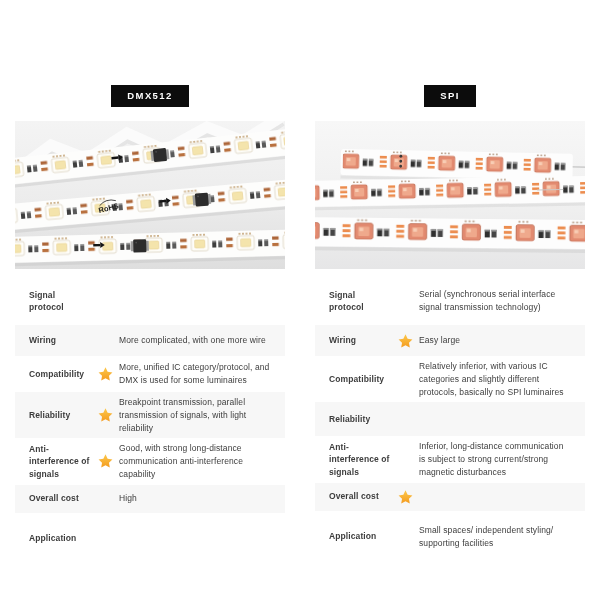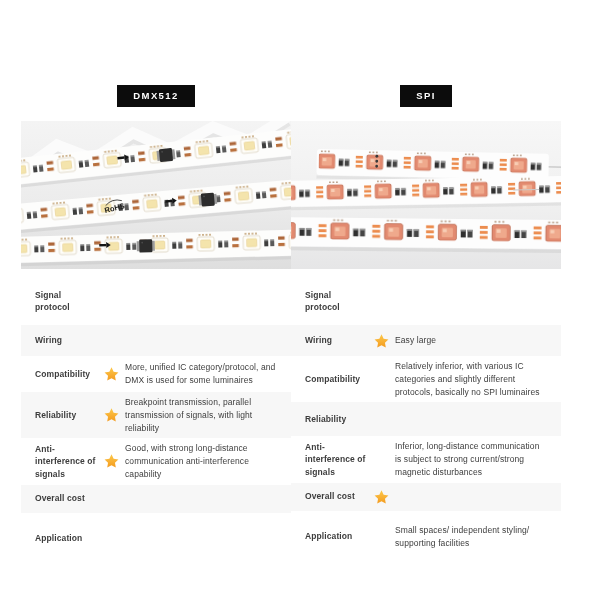--- a/index.html
+++ b/index.html
@@ -1,21 +1,21 @@
 <!DOCTYPE html>
 <html style="--text: #3d3d3d; --row-alt: #f7f7f7; --badge-bg: #0c0c0c; --badge-text: #ffffff;"><head>
 <meta charset="utf-8">
 <style>
   html,body{margin:0;padding:0;}
   body{
     width:600px;height:600px;background:#ffffff;
     font-family:"Liberation Sans", sans-serif;color:var(--text,#3d3d3d);
     overflow:hidden;
   }
-  .wrap{display:flex;padding:85px 15px 0;box-sizing:border-box;margin-left:6px;}
+  .wrap{display:flex;gap:30px;padding:85px 15px 0;box-sizing:border-box;}
   .col{width:270px;display:flex;flex-direction:column;}
   .badge-row{text-align:center;height:21px;}
   .badge{
     display:inline-block;background:var(--badge-bg,#0c0c0c);color:var(--badge-text,#fff);
     font-size:9.5px;font-weight:bold;letter-spacing:1.4px;padding:5px 16px 6px;
   }
   .photo{margin-top:15px;width:270px;height:148px;display:block;}
   .table{margin-top:8px;}
   .trow{display:flex;align-items:center;padding:4px 0 4px 14px;box-sizing:border-box;}
   .trow.alt{background:var(--row-alt,#f7f7f7);}
@@ -119,20 +119,21 @@
     </div>
   </div>
 
   <div class="trow h1 alt">
     <div class="label">Wiring</div>
     <div class="starbox">
       <svg width="15" height="14" viewBox="0 0 20 19" style="visibility: hidden;">
         <path d="M10 0.5 L12.9 6.4 19.4 7.3 14.7 11.9 15.8 18.4 10 15.3 4.2 18.4 5.3 11.9 0.6 7.3 7.1 6.4 Z" fill="url(#starGrad)"></path>
       </svg>
     </div>
+    <div class="value">More complicated, with one more wire</div>
   </div>
 
   <div class="trow h2">
     <div class="label">Compatibility</div>
     <div class="starbox">
       <svg width="15" height="14" viewBox="0 0 20 19">
         <path d="M10 0.5 L12.9 6.4 19.4 7.3 14.7 11.9 15.8 18.4 10 15.3 4.2 18.4 5.3 11.9 0.6 7.3 7.1 6.4 Z" fill="url(#starGrad)"></path>
       </svg>
     </div>
     <div class="value">More, unified IC category/protocol, and DMX is used for some luminaires</div>
@@ -158,20 +159,21 @@
     <div class="value">Good, with strong long-distance communication anti-interference capability</div>
   </div>
 
   <div class="trow h5 alt">
     <div class="label">Overall cost</div>
     <div class="starbox">
       <svg width="15" height="14" viewBox="0 0 20 19" style="visibility: hidden;">
         <path d="M10 0.5 L12.9 6.4 19.4 7.3 14.7 11.9 15.8 18.4 10 15.3 4.2 18.4 5.3 11.9 0.6 7.3 7.1 6.4 Z" fill="url(#starGrad)"></path>
       </svg>
     </div>
+    <div class="value">High</div>
   </div>
 
   <div class="trow h6">
     <div class="label">Application</div>
     <div class="starbox">
       <svg width="15" height="14" viewBox="0 0 20 19" style="visibility: hidden;">
         <path d="M10 0.5 L12.9 6.4 19.4 7.3 14.7 11.9 15.8 18.4 10 15.3 4.2 18.4 5.3 11.9 0.6 7.3 7.1 6.4 Z" fill="url(#starGrad)"></path>
       </svg>
     </div>
   </div>
@@ -234,20 +236,21 @@
     </svg>
 
     <div class="table">
   <div class="trow h0">
     <div class="label">Signal protocol</div>
     <div class="starbox">
       <svg width="15" height="14" viewBox="0 0 20 19" style="visibility: hidden;">
         <path d="M10 0.5 L12.9 6.4 19.4 7.3 14.7 11.9 15.8 18.4 10 15.3 4.2 18.4 5.3 11.9 0.6 7.3 7.1 6.4 Z" fill="url(#starGrad)"></path>
       </svg>
     </div>
+    <div class="value">Serial (synchronous serial interface signal transmission technology)</div>
   </div>
 
   <div class="trow h1 alt">
     <div class="label">Wiring</div>
     <div class="starbox">
       <svg width="15" height="14" viewBox="0 0 20 19">
         <path d="M10 0.5 L12.9 6.4 19.4 7.3 14.7 11.9 15.8 18.4 10 15.3 4.2 18.4 5.3 11.9 0.6 7.3 7.1 6.4 Z" fill="url(#starGrad)"></path>
       </svg>
     </div>
     <div class="value">Easy large</div>

